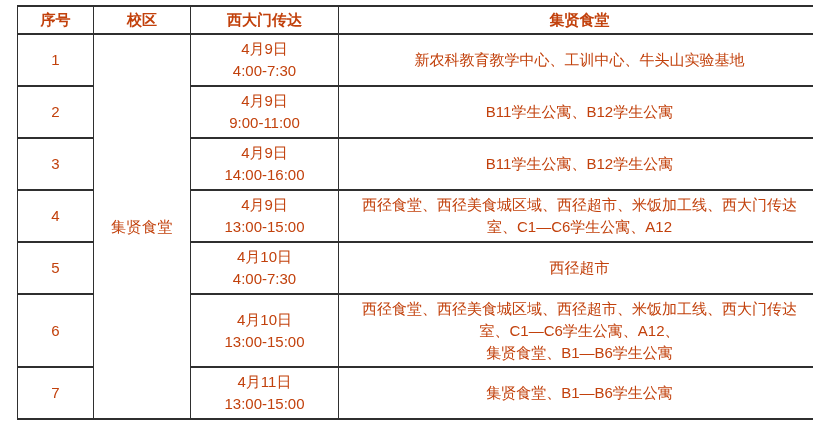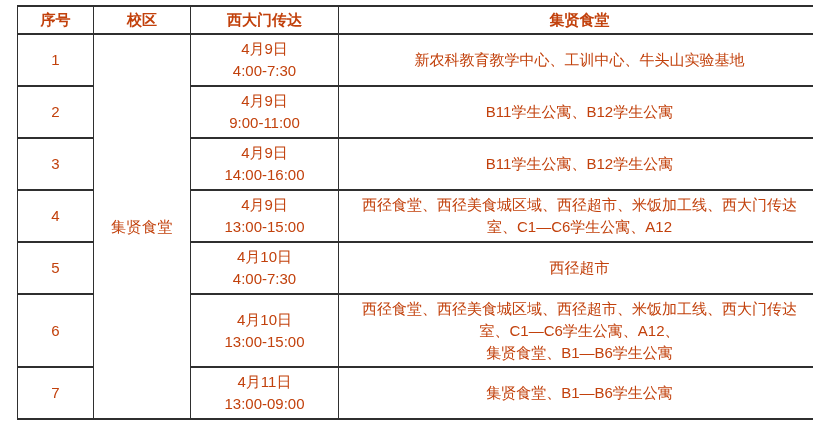--- a/index.html
+++ b/index.html
@@ -103,18 +103,18 @@
         <td>6</td>
         <td>4月10日
 13:00-15:00</td>
         <td>西径食堂、西径美食城区域、西径超市、米饭加工线、西大门传达
 室、C1—C6学生公寓、A12、
 集贤食堂、B1—B6学生公寓</td>
       </tr>
       <tr>
         <td>7</td>
         <td>4月11日
-13:00-09:00</td>
+13:00-15:00</td>
         <td>集贤食堂、B1—B6学生公寓</td>
       </tr>
     </tbody>
   </table>
 </div>
 
 </body></html>

